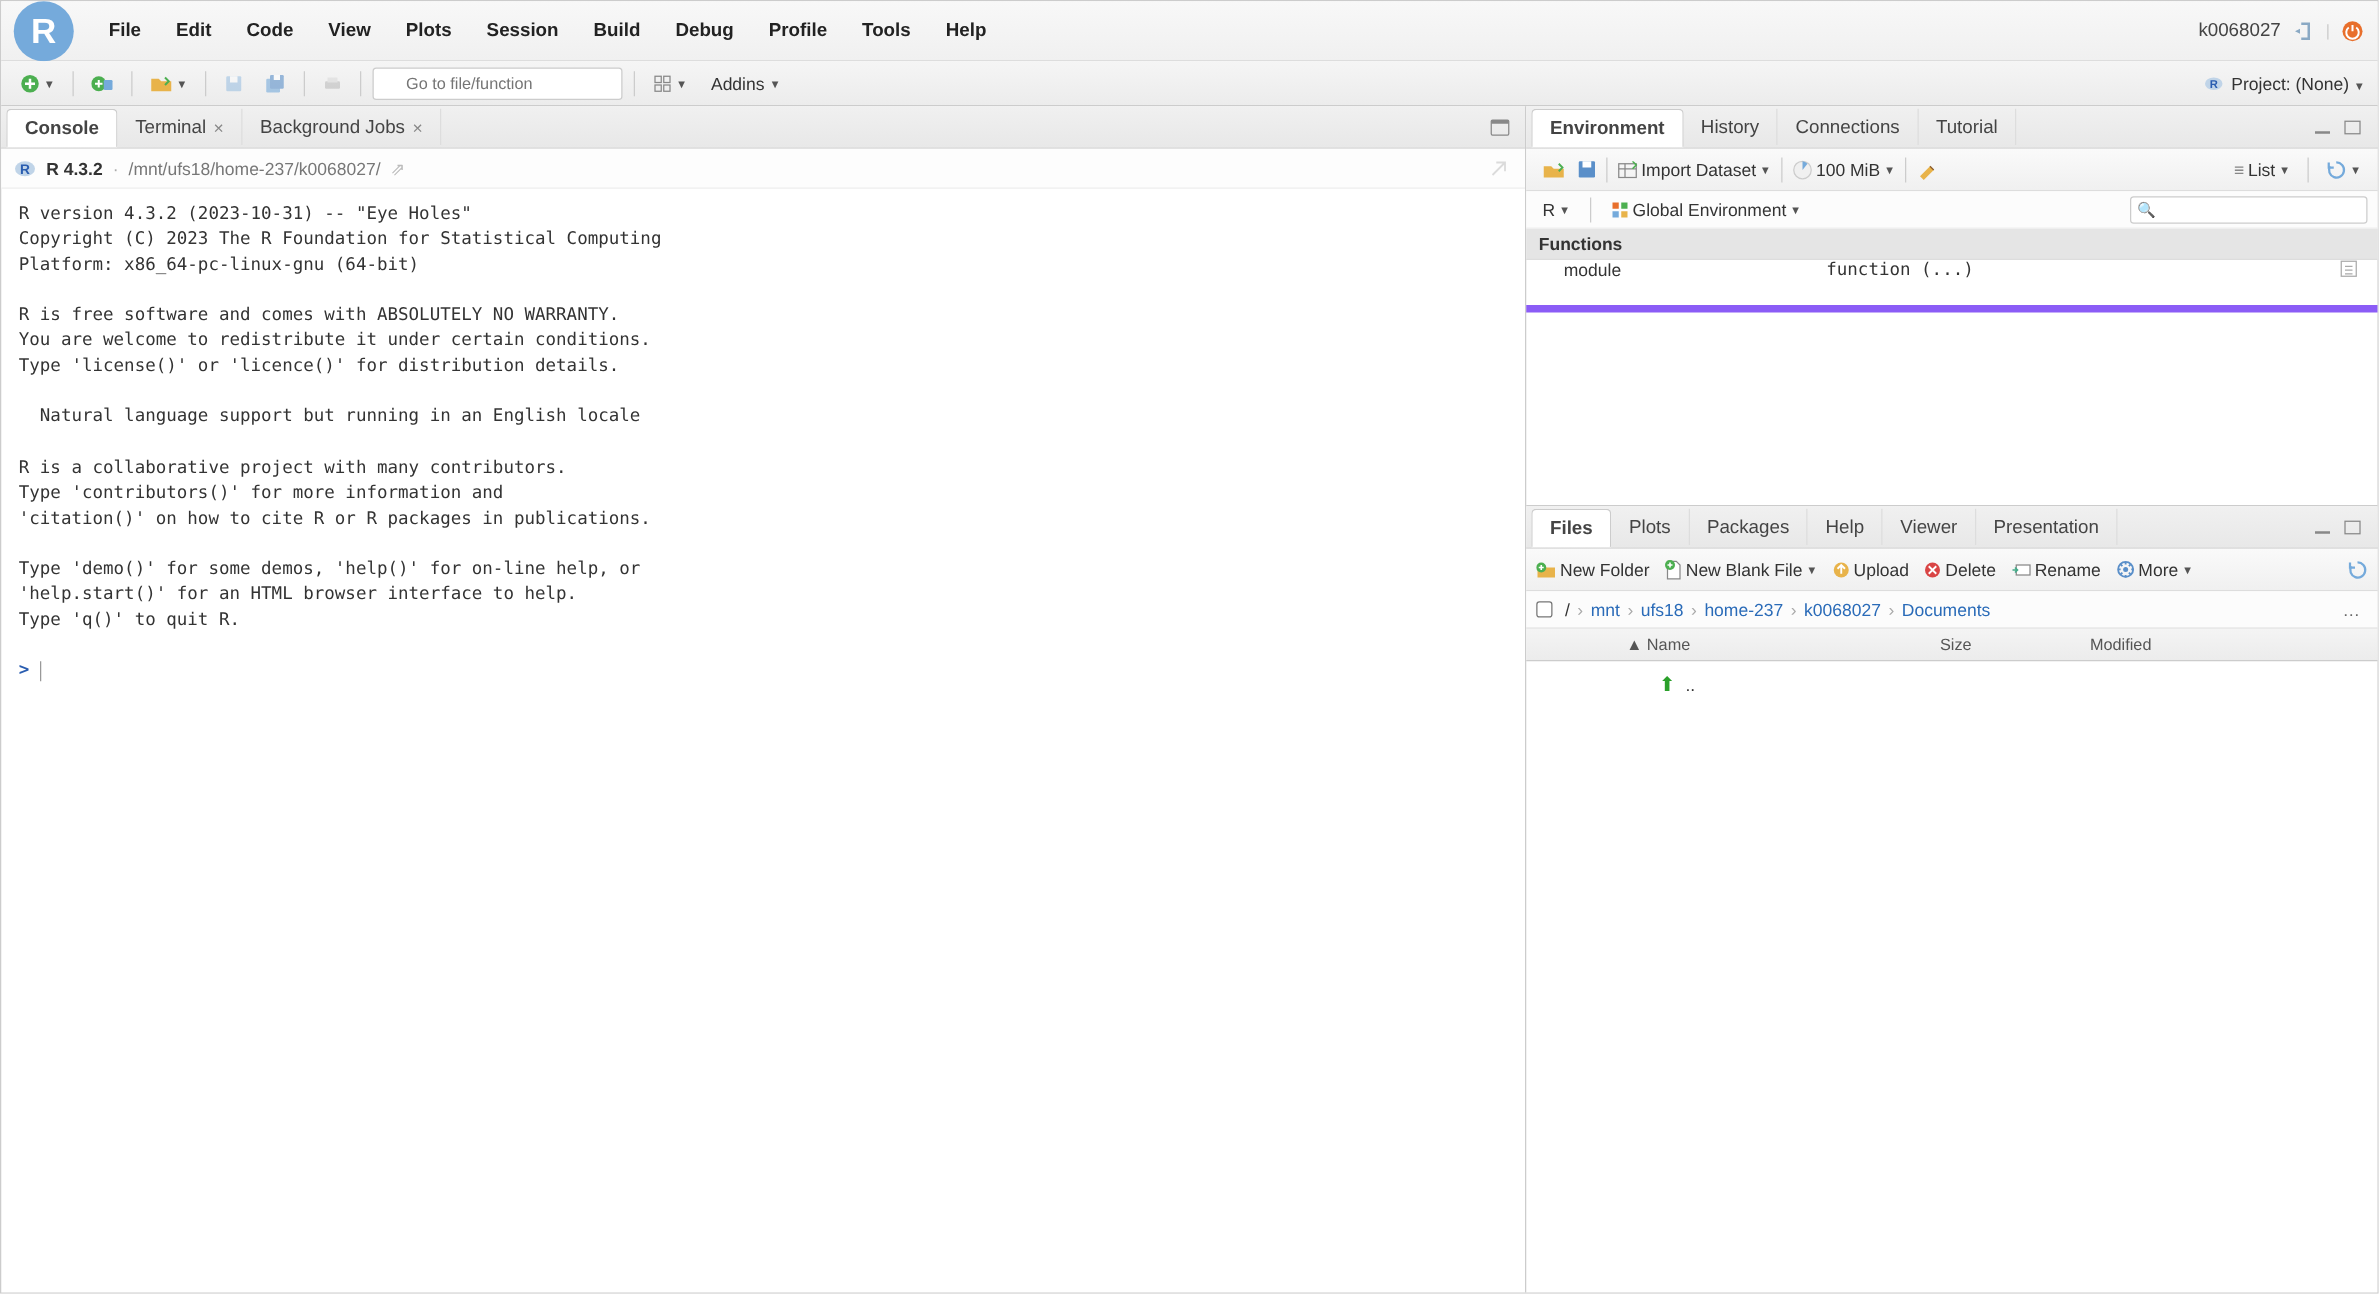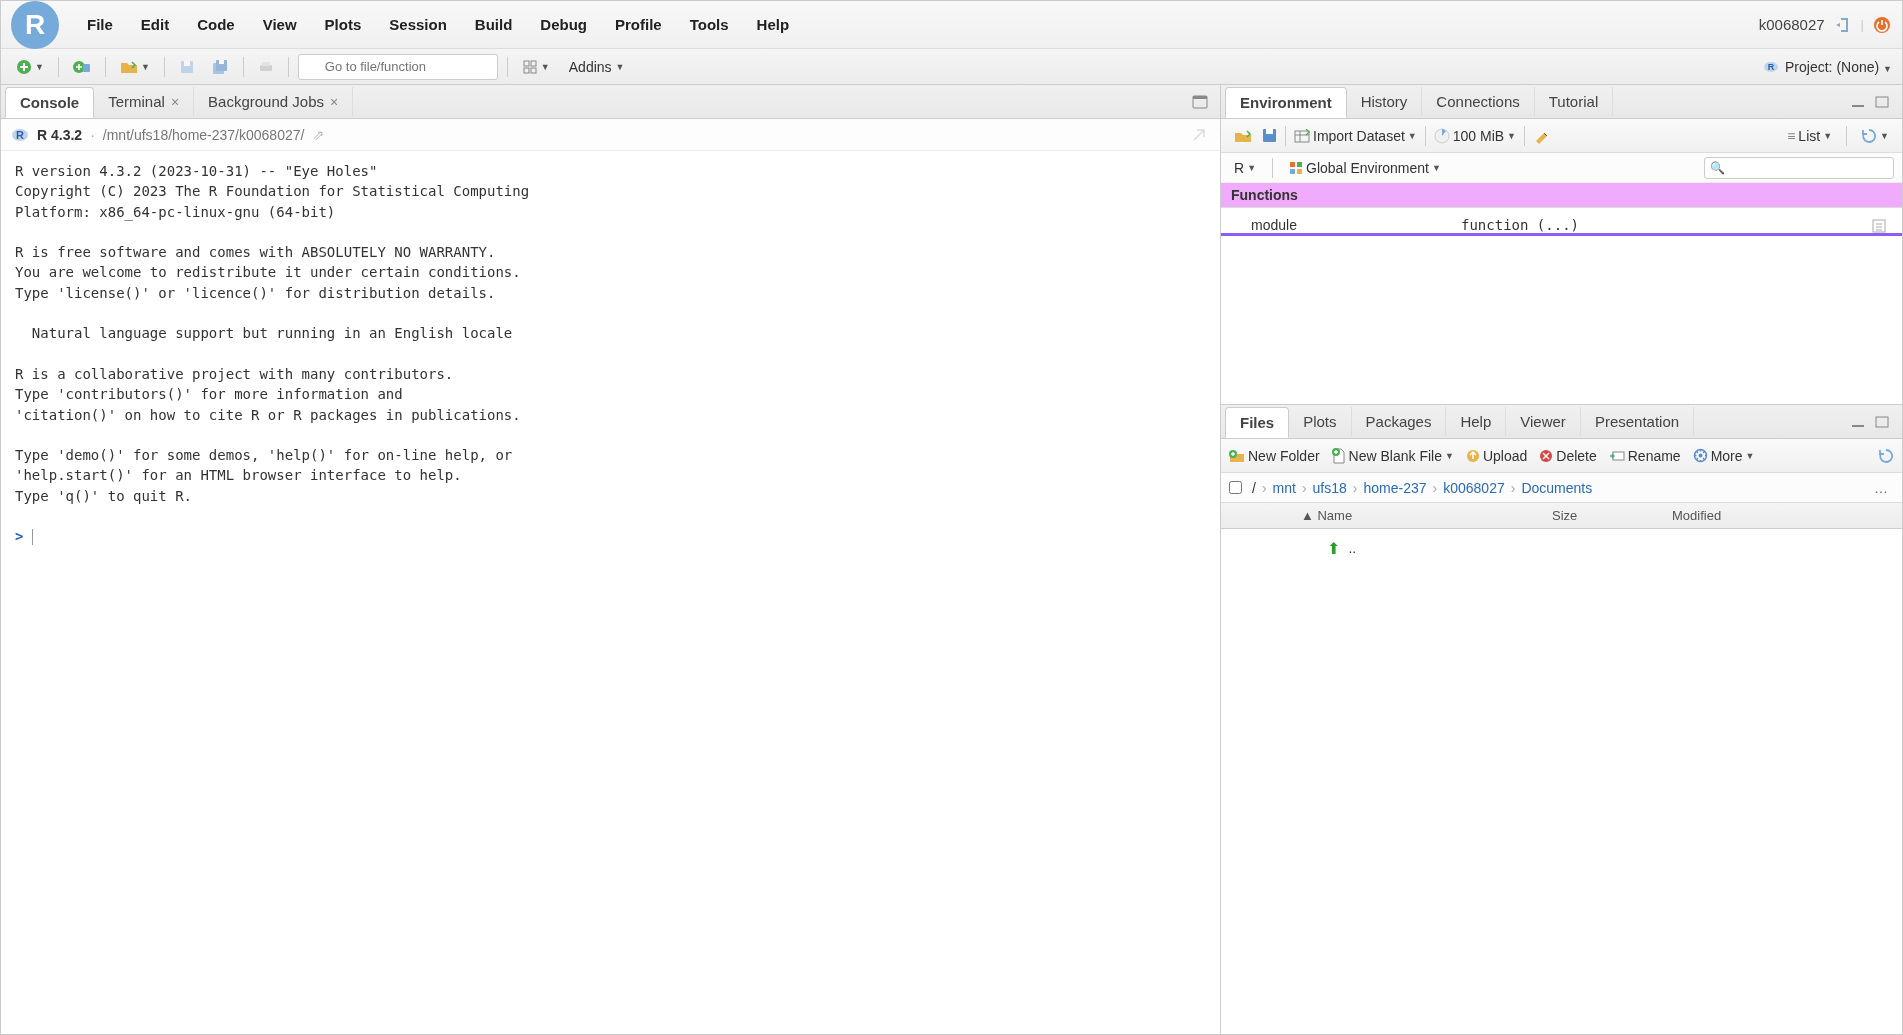--- a/index.html
+++ b/index.html
@@ -47,22 +47,22 @@
 .console-body .prompt { color: #2a5db0; font-weight: bold; }
 
 
 .env-pane { height: 320px; border-bottom: 1px solid #ccc; display: flex; flex-direction: column; }
 .env-toolbar { display: flex; align-items: center; height: 34px; background: linear-gradient(#fafafa, #f0f0f0); border-bottom: 1px solid #ddd; padding: 0 8px; gap: 0; font-size: 14px; }
 .env-toolbar .right { margin-left: auto; display: flex; align-items: center; gap: 6px; }
 .env-sub { display: flex; align-items: center; height: 30px; padding: 0 8px; gap: 8px; background: #fcfcfc; border-bottom: 1px solid #eee; font-size: 14px; }
 .env-search { margin-left: auto; width: 190px; height: 22px; border: 1px solid #ccc; border-radius: 3px; padding: 0 6px 0 22px; background: #fff; }
 .env-search-wrap { position: relative; margin-left: auto; }
 .env-search-wrap .mag { position: absolute; left: 6px; top: 4px; color: #888; font-size: 12px; }
-.env-header { background: #f0abfc; padding: 4px 10px; font-size: 14px; font-weight: 600; border-bottom: 1px solid #ddd; }
-.env-row { display: flex; align-items: flex-end; height: 28px; border-bottom: 3px solid #8b5cf6; font-size: 14px; }
+.env-header { background: #e5e5e5; padding: 4px 10px; font-size: 14px; font-weight: 600; border-bottom: 1px solid #ddd; }
+.env-row { display: flex; align-items: flex-start; height: 42px; border-bottom: 6px solid #8b5cf6; font-size: 14px; }
 .env-row .name { width: 230px; padding-left: 30px; }
 .env-row .val { flex: 1; padding-left: 10px; font-family: monospace; }
 .env-row .icon { width: 30px; text-align: right; padding-right: 10px; color: #888; }
 
 
 .files-pane { flex: 1; display: flex; flex-direction: column; }
 .files-toolbar { display: flex; align-items: center; height: 34px; background: linear-gradient(#fafafa, #f0f0f0); border-bottom: 1px solid #ddd; padding: 0 8px; gap: 12px; font-size: 14px; }
 .files-toolbar .tbitem { display: flex; align-items: center; gap: 3px; cursor: pointer; }
 .files-toolbar .right { margin-left: auto; }
 .breadcrumb { display: flex; align-items: center; height: 30px; padding: 0 8px; gap: 6px; background: #fcfcfc; border-bottom: 1px solid #ddd; font-size: 14px; }

